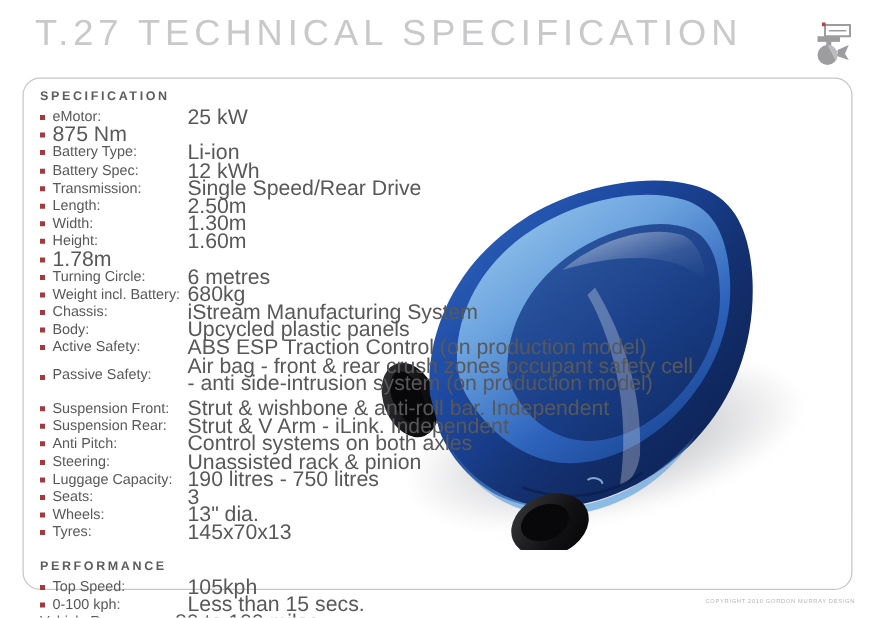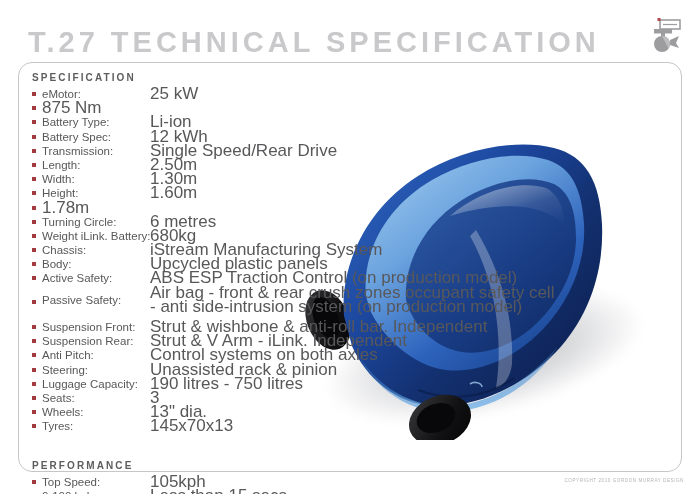--- a/index.html
+++ b/index.html
@@ -22,23 +22,22 @@
     left: 0; top: 0;
     width: 700px; height: 58px;
   }
   .doc-title {
     position: absolute;
     left: 28px;
     top: 11px;
     font-size: 29px;
     letter-spacing: 4.0px;
     color: #c9c9cb;
-    font-weight: 700;
+    font-weight: 400;
     white-space: nowrap;
-    margin-top: 15px;
   }
   .logo {
     position: absolute;
     left: 646px;
     top: 14px;
     width: 38px;
     height: 40px;
   }
 
   
@@ -89,21 +88,21 @@
     width: 430px;
   }
   .section-head {
     font-size: 10px;
     font-weight: bold;
     letter-spacing: 2.1px;
     color: #5d5d5f;
     margin-bottom: 4px;
   }
   .perf-head {
-    margin-top: 26px;
+    margin-top: 14px;
   }
   .row {
     display: flex;
     align-items: flex-start;
     line-height: 14.2px;
     height: 14.2px;
   }
   .row.tall { height: auto; align-items: center; }
   .bullet {
     width: 4px;
@@ -330,21 +329,21 @@
     </div>
 
     <div class="row">
       <span class="bullet"></span>
       <span class="label">Turning Circle:</span>
       <span class="value">6 metres</span>
     </div>
 
     <div class="row">
       <span class="bullet"></span>
-      <span class="label">Weight iLink. Battery:</span>
+      <span class="label">Weight incl. Battery:</span>
       <span class="value">680kg</span>
     </div>
 
     <div class="row">
       <span class="bullet"></span>
       <span class="label">Chassis:</span>
       <span class="value">iStream Manufacturing System</span>
     </div>
 
     <div class="row">

